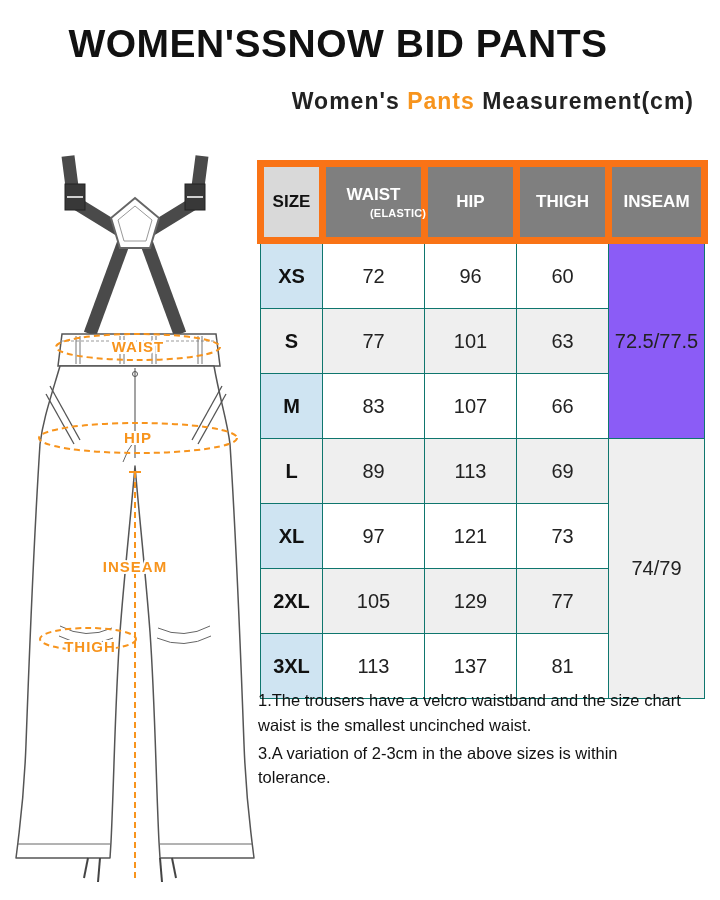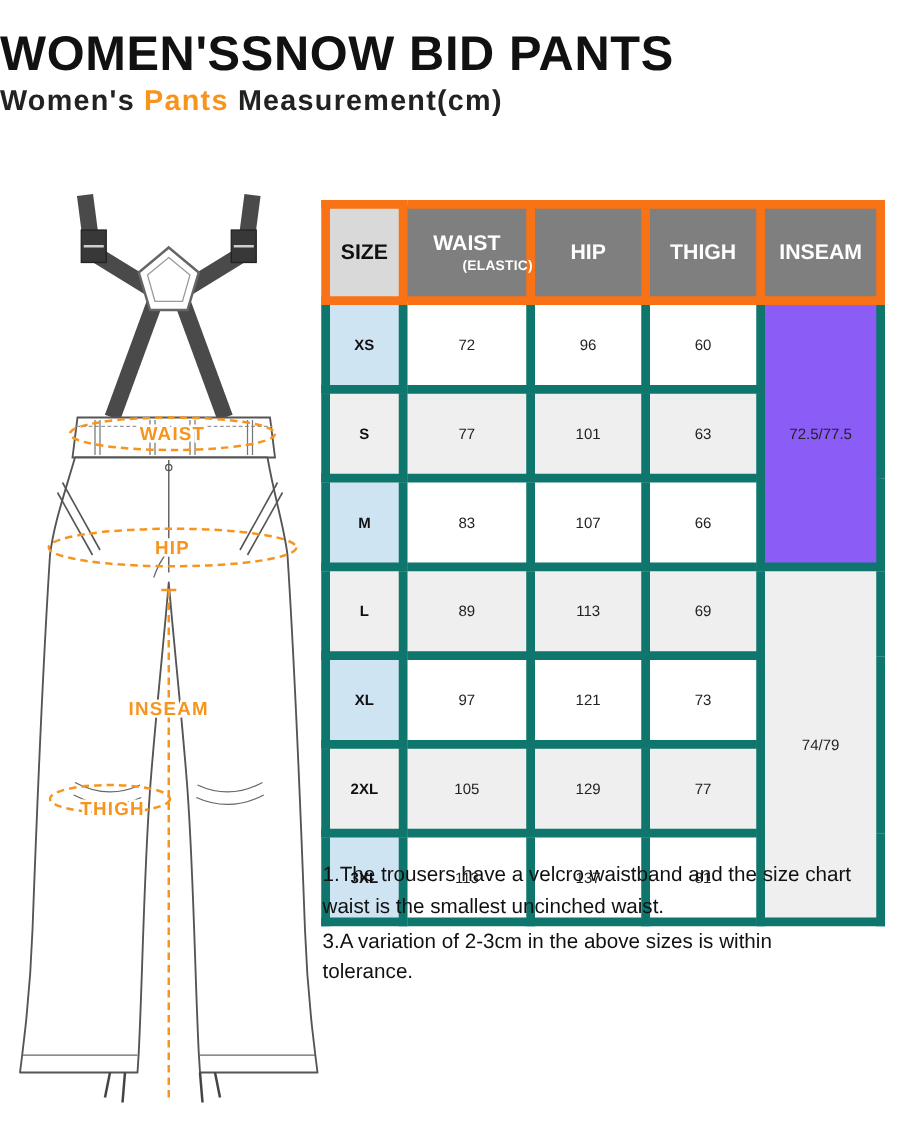--- a/index.html
+++ b/index.html
@@ -1,47 +1,47 @@
 <!DOCTYPE html>
 <html><head>
 <meta charset="utf-8">
 <style>
   html,body{margin:0;padding:0;}
   body{
     width:720px;height:900px;position:relative;background:#ffffff;
     font-family:"Liberation Sans", sans-serif;color:#1a1a1a;overflow:hidden;
   }
   .title{
-    position:absolute;top:22px;left:0;width:676px;
+    position:absolute;top:22px;left:0;width:676px;text-align:center;
     font-size:39px;font-weight:800;letter-spacing:.5px;color:#111;
     white-space:nowrap;
   }
   .subtitle{
-    position:absolute;top:67px;left:0;width:694px;text-align:left;
+    position:absolute;top:88px;left:0;width:694px;text-align:right;
     font-size:23px;font-weight:700;letter-spacing:1px;color:#222;
   }
   .subtitle .hl{color:#f7941d;}
   .pants-svg{position:absolute;left:2px;top:142px;width:256px;height:752px;}
   .ann-label{
     font-weight:bold;font-size:15px;letter-spacing:1px;fill:#f7941d;
     text-anchor:middle;paint-order:stroke;stroke:#ffffff;stroke-width:4px;
   }
   table.size-chart{
     position:absolute;left:257px;top:160px;width:444px;
     border-collapse:collapse;table-layout:fixed;
   }
   .size-chart th{
     background:#7f7f7f;color:#fff;font-size:17px;font-weight:700;
     height:70px;border:7px solid #f97316;text-align:center;padding:0;
   }
   .size-chart th.size-head{background:#d9d9d9;color:#111;}
   .waist-sub{display:block;font-size:11px;font-weight:700;margin-top:2px;letter-spacing:.2px;margin-left:44px;}
   .size-chart td{
-    height:64px;text-align:center;font-size:12px;color:#222;
-    border:7px solid #0f766e;background:#ffffff;padding:0;
+    height:64px;text-align:center;font-size:20px;color:#222;
+    border:1px solid #0f766e;background:#ffffff;padding:0;
   }
   .size-chart tr.alt td{background:#efefef;}
   .size-chart td.size-cell{background:#cfe4f2;font-weight:700;color:#111;}
   .size-chart td.inseam-cell{background:#8b5cf6;}
   .tips{position:absolute;left:258px;top:688px;width:444px;}
   .tips h2{margin:0 0 10px 0;font-size:25px;font-weight:800;letter-spacing:1px;color:#111;}
   .tips p{margin:0 12px 3px 0;font-size:16.5px;line-height:1.5;color:#111;}
 </style>
 </head>
 <body>

